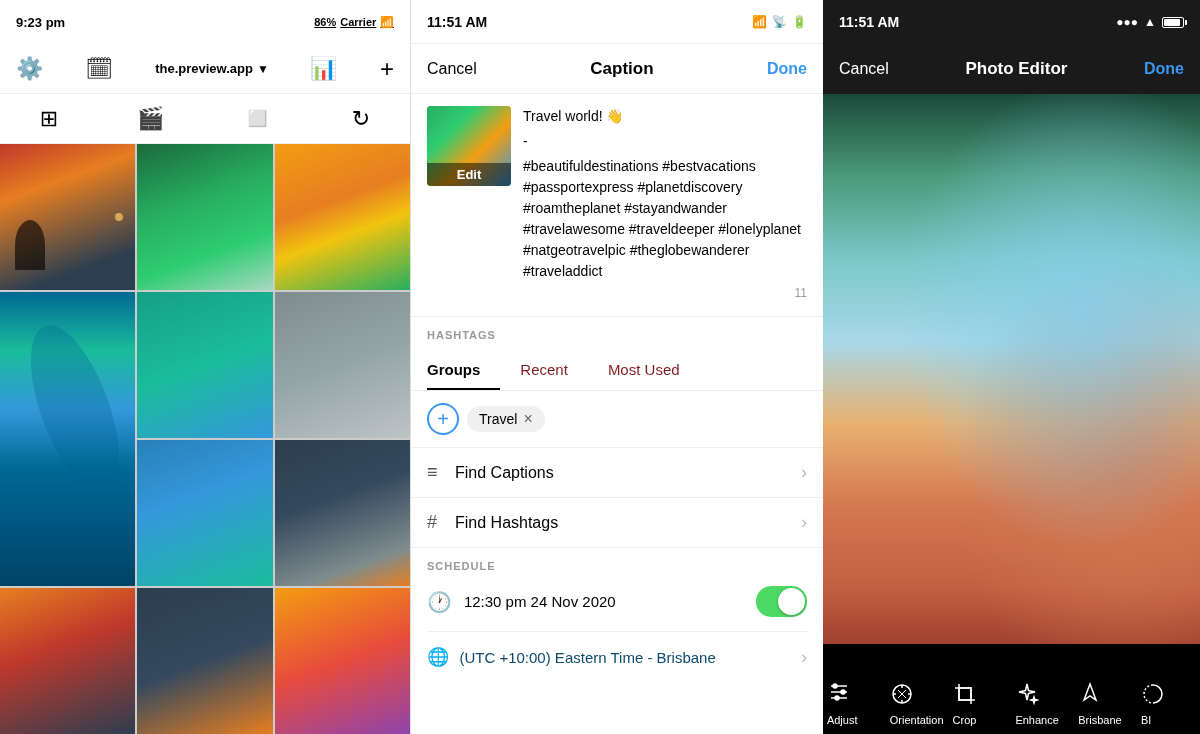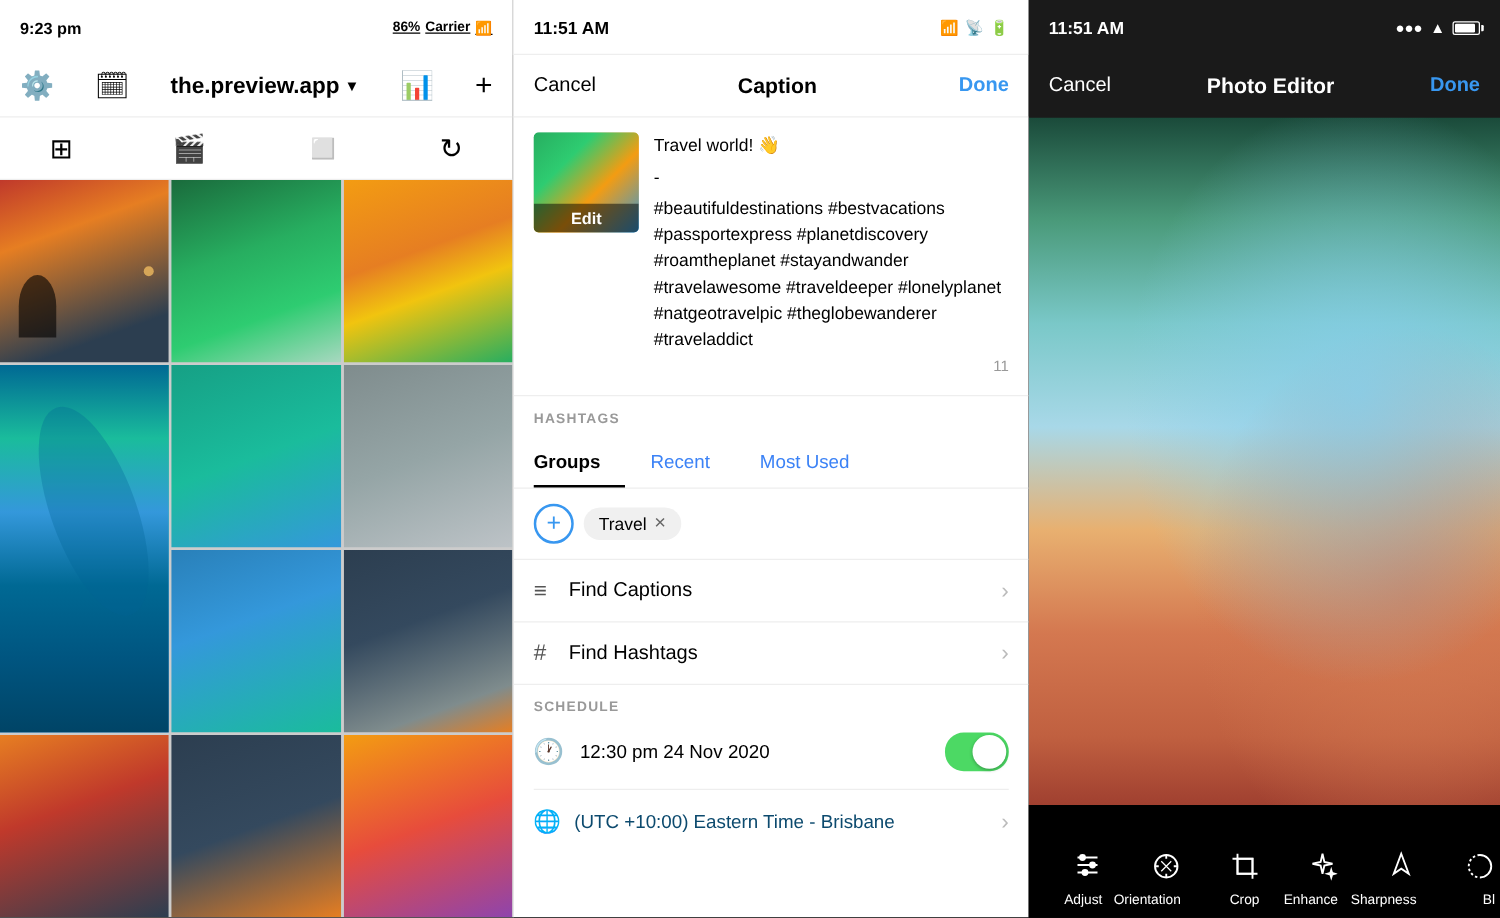--- a/index.html
+++ b/index.html
@@ -193,21 +193,21 @@
     .hashtag-tab {
       padding: 10px 20px 10px 0;
       font-size: 15px;
       font-weight: 600;
       color: #000;
       border-bottom: 2px solid #000;
       margin-right: 20px;
     }
 
     .hashtag-tab.inactive {
-      color: #3b82f6;
+      color: #7f1d1d;
       border-bottom: none;
       font-weight: 400;
     }
 
     .hashtags-tags-area {
       display: flex;
       align-items: center;
       gap: 8px;
       padding: 12px 0;
     }
@@ -413,21 +413,21 @@
       display: flex;
       align-items: flex-end;
       justify-content: space-around;
       padding-bottom: 8px;
       overflow: hidden;
     }
 
     .editor-tool {
       display: flex;
       flex-direction: column;
-      align-items: flex-end;
+      align-items: flex-start;
       gap: 4px;
       min-width: 55px;
     }
 
     .editor-tool-label {
       font-size: 11px;
       color: #fff;
     }
     .feed-status-right { display: flex; gap: 4px; font-size: 11px; text-decoration: underline; }
 
@@ -473,21 +473,21 @@
       <span>86%</span>
       <span>Carrier</span>
       <span>📶</span>
     </div>
   </div>
 
   <div class="feed-nav">
     <span style="font-size:22px;">⚙️</span>
     <span style="font-size:22px;">🗓</span>
     <div class="feed-nav-center">
-      <span style="font-size:18px;font-weight:600;">the.preview.app</span>
+      <span style="font-size:13px;font-weight:600;">the.preview.app</span>
       <span style="font-size:12px;">▼</span>
     </div>
     <span style="font-size:22px;">📊</span>
     <span style="font-size:24px;font-weight:300;">+</span>
   </div>
 
   <div class="feed-toolbar">
     <span style="font-size:22px;">⊞</span>
     <span style="font-size:22px;">🎬</span>
     <span style="font-size:22px;">◻️</span>
@@ -689,21 +689,21 @@
       </span>
       <span class="editor-tool-label">Enhance</span>
     </div>
 
     <div class="editor-tool">
       <span>
         <svg width="24" height="24" viewBox="0 0 24 24" fill="none" stroke="white" stroke-width="1.5">
           <path d="M12 2 L18 18 L12 14 L6 18 Z"></path>
         </svg>
       </span>
-      <span class="editor-tool-label">Sharpness</span>
+      <span class="editor-tool-label">Brisbane</span>
     </div>
 
     <div class="editor-tool">
       <span>
         <svg width="24" height="24" viewBox="0 0 24 24" fill="none" stroke="white" stroke-width="1.5">
           <path d="M12 21 C16.97 21 21 16.97 21 12 C21 7.03 16.97 3 12 3"></path>
           <path d="M12 3 C7.03 3 3 7.03 3 12 C3 16.97 7.03 21 12 21" stroke-dasharray="2 2"></path>
         </svg>
       </span>
       <span class="editor-tool-label">Bl</span>

